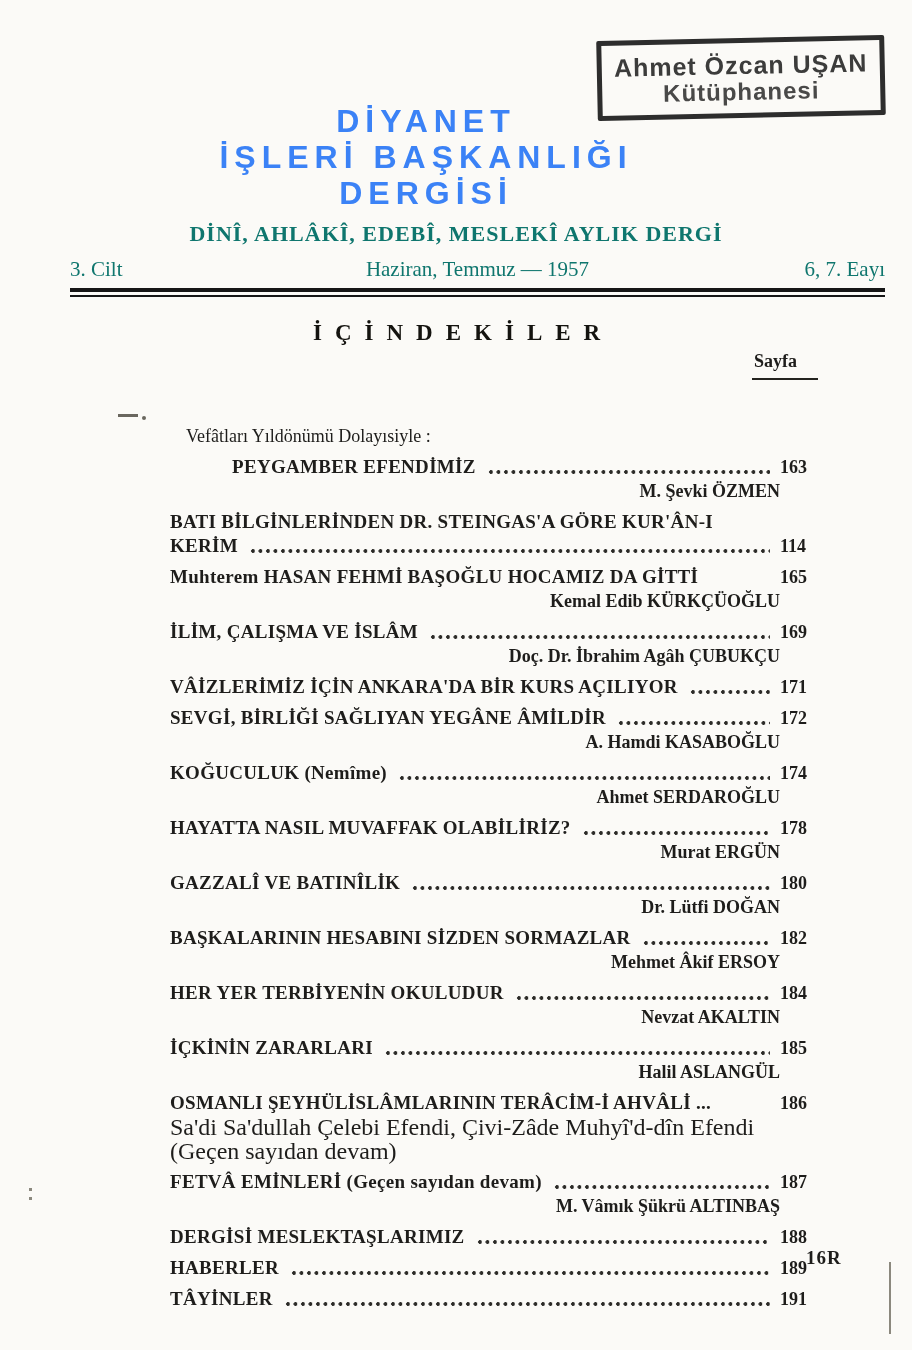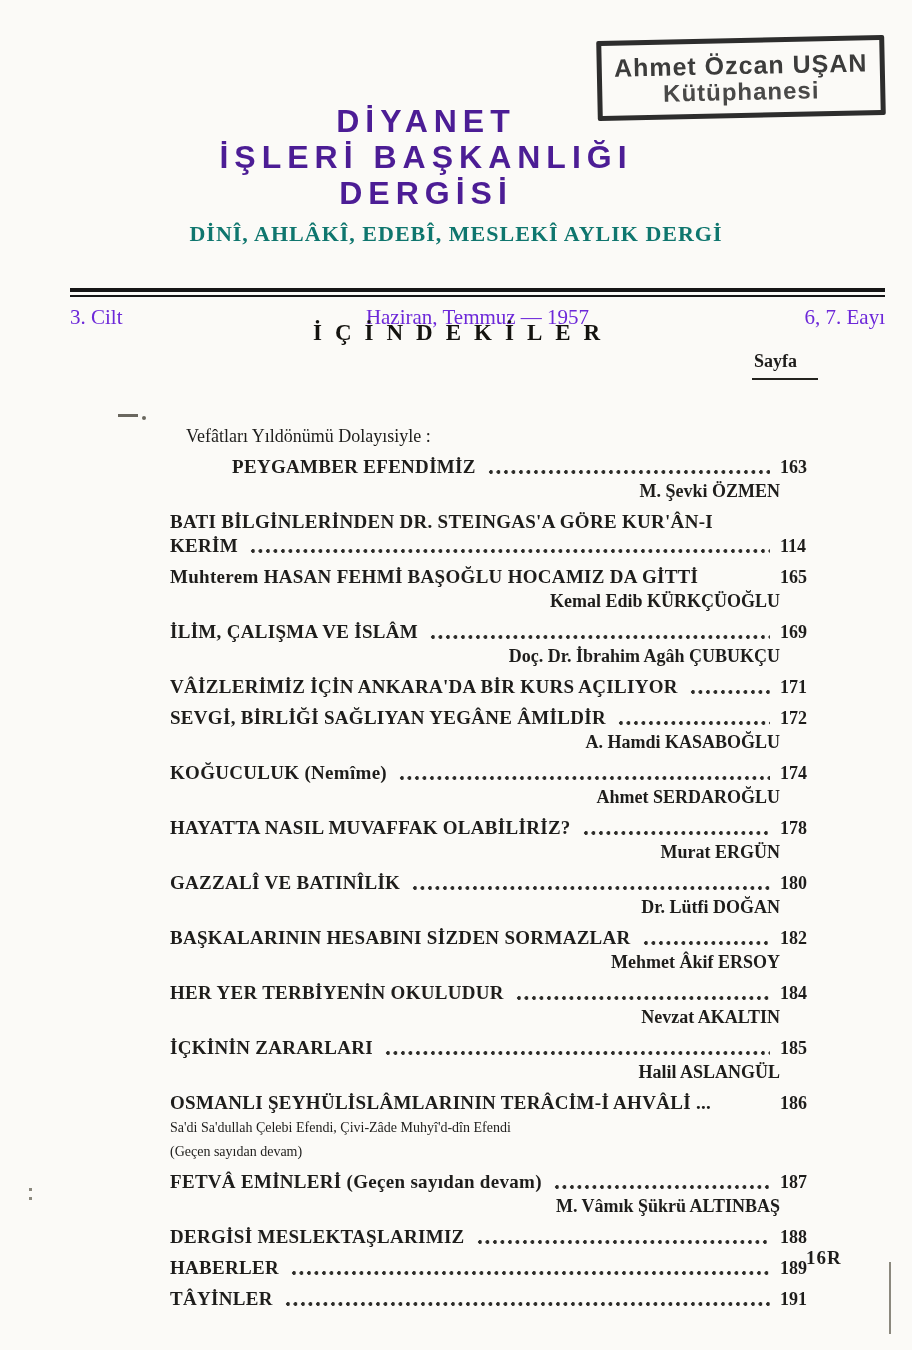--- a/index.html
+++ b/index.html
@@ -20,36 +20,36 @@
     font-family:"Liberation Sans", sans-serif;
     font-weight:bold; color:#2c2c2c; opacity:.92;
   }
   .stamp .s1 { font-size:25px; letter-spacing:1px; line-height:27px; }
   .stamp .s2 { font-size:24px; letter-spacing:1px; line-height:26px; color:#3a3a3a; }
 
   
   .masthead {
     position:absolute; top:103px; left:0; width:852px; text-align:center;
     font-family:"Liberation Sans", sans-serif; font-weight:bold;
-    font-size:32px; letter-spacing:6px; line-height:36px; color:#4c1d95;
+    font-size:32px; letter-spacing:6px; line-height:36px; color:#3b82f6;
   }
   .subtitle {
     position:absolute; top:221px; left:0; width:912px; text-align:center;
     font-weight:bold; font-size:22px; letter-spacing:1px; color:#0f766e;
   }
 
   
   .issue-bar {
     position:absolute; top:257px; left:70px; width:815px;
     display:grid; grid-template-columns:1fr auto 1fr; align-items:baseline;
-    font-size:21px; color:#6d28d9;
+    font-size:21px; color:#0f766e;
   }
   .issue-bar .vol { text-align:left; }
   .issue-bar .date { text-align:center; }
-  .issue-bar .iss { text-align:right;margin-top:48px; }
+  .issue-bar .iss { text-align:right; }
   .rules { position:absolute; top:288px; left:70px; width:815px; }
   .rules .r1 { height:4px; background:#161616; }
   .rules .r2 { height:2px; background:#161616; margin-top:3px; }
 
   
   .toc-heading {
     position:absolute; top:320px; left:313px;
     font-size:23px; font-weight:bold; letter-spacing:13px; color:#14130f;
   }
   .sayfa {
@@ -64,21 +64,21 @@
   .toc-rows { position:absolute; top:393px; left:170px; width:662px;margin-top:32px; }
   .row { display:flex; align-items:baseline; line-height:23px; margin-top:7px; }
   .row:first-child { margin-top:0; }
   .row-author, .row-note, .row.tight { margin-top:1px; }
   .row-intro { margin-top:0; }
   .row-intro .row-text { font-size:18px; padding-left:16px; }
   .row-title .row-text { font-size:19px; font-weight:bold; letter-spacing:.3px; }
   .row.indent .row-text { padding-left:62px; }
   .row-author { justify-content:flex-end; padding-right:52px; }
   .row-author .row-text { font-size:18px; font-weight:bold; }
-  .row-note .row-text { font-size:14px; }
+  .row-note .row-text { font-size:24px; }
   .dots {
     flex:1; height:6px; align-self:flex-end; margin:0 10px 4px 12px;
     background-image:radial-gradient(circle at 3px 3px, #2b2a27 1.6px, rgba(0,0,0,0) 2.2px);
     background-size:7.5px 6px; background-repeat:repeat-x; background-position:left bottom;
     min-width:30px;
   }
   .spacer { flex:1; min-width:14px; }
   .page-num { flex:none; width:52px; text-align:left; font-size:18px; font-weight:bold; }
 
   

